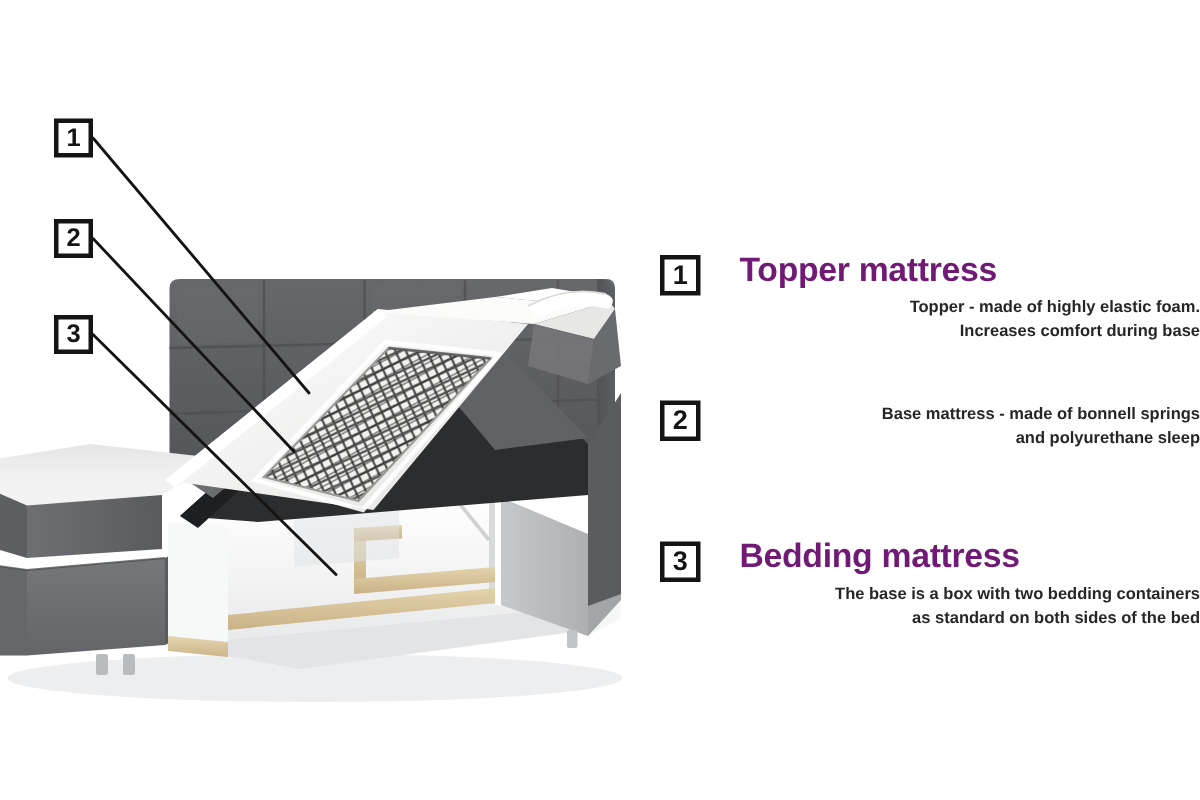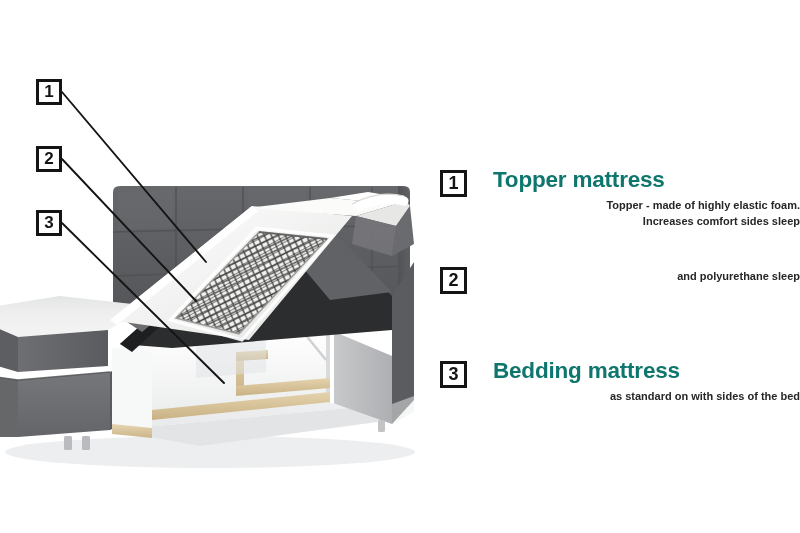--- a/index.html
+++ b/index.html
@@ -94,21 +94,21 @@
     font-weight: 700;
     text-align: center;
   }
   .legend-body {
     margin-left: 53px;
   }
   .legend-title {
     font-size: 22.5px;
     line-height: 26px;
     font-weight: 700;
-    color: #0f766e;
+    color: #701a75;
     letter-spacing: -0.2px;
     white-space: nowrap;
   }
   .legend-desc {
     margin-top: 5px;
     font-size: 11px;
     line-height: 15.5px;
     font-weight: 600;
     color: #262626;
     text-align: right;
@@ -306,38 +306,40 @@
   </div>
 
   <div id="legend">
 
     <div class="legend-item" id="legend-item-1">
       <div class="legend-num">1</div>
       <div class="legend-body">
         <div class="legend-title">Topper mattress</div>
         <div class="legend-desc">
           <span>Topper - made of highly elastic foam.</span>
-          <span>Increases comfort sides sleep</span>
+          <span>Increases comfort during base</span>
         </div>
       </div>
     </div>
 
     <div class="legend-item" id="legend-item-2">
       <div class="legend-num">2</div>
       <div class="legend-body">
         <div class="legend-desc">
+          <span>Base mattress - made of bonnell springs</span>
           <span>and polyurethane sleep</span>
         </div>
       </div>
     </div>
 
     <div class="legend-item" id="legend-item-3">
       <div class="legend-num">3</div>
       <div class="legend-body">
         <div class="legend-title">Bedding mattress</div>
         <div class="legend-desc">
-          <span>as standard on with sides of the bed</span>
+          <span>The base is a box with two bedding containers</span>
+          <span>as standard on both sides of the bed</span>
         </div>
       </div>
     </div>
 
   </div>
 </div>
 
 </body></html>

